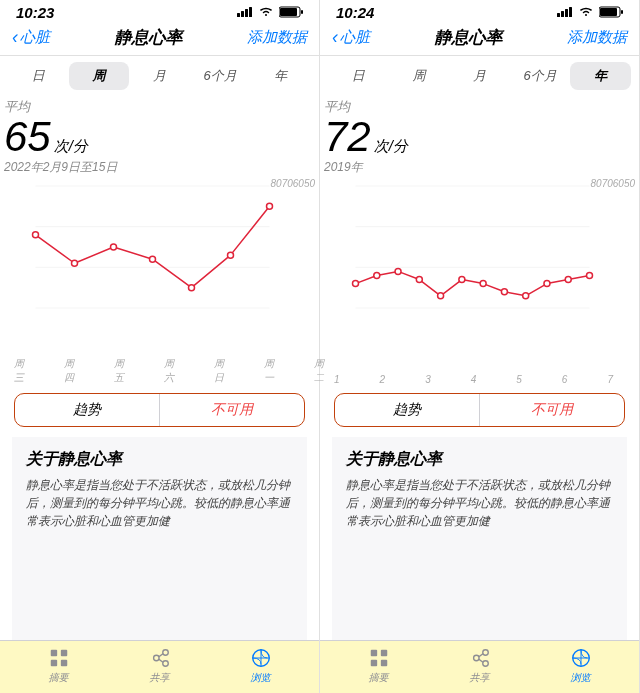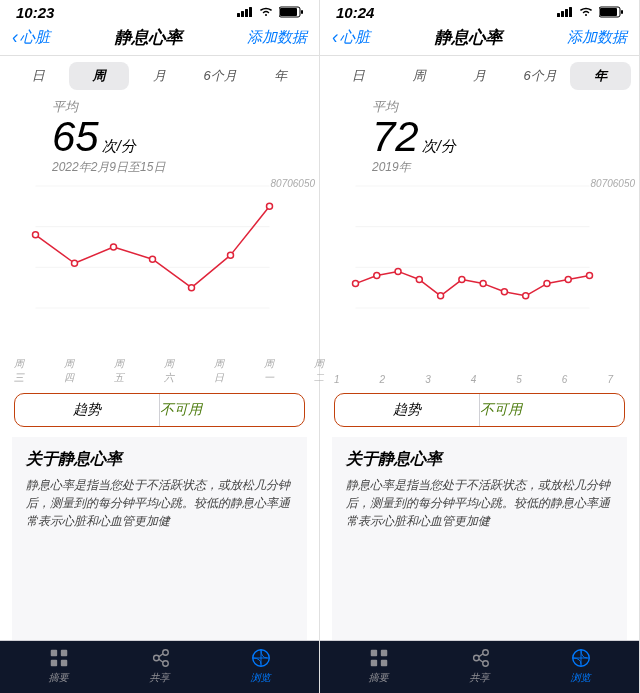--- a/index.html
+++ b/index.html
@@ -81,21 +81,20 @@
     }
 
     .tab-item.active {
       background: #e9e9eb;
       font-weight: 600;
       color: #000;
     }
 
     .stats-section {
       padding: 4px 4px 2px;
-      margin-left: 48px;
     }
 
     .stats-label {
       font-size: 13px;
       color: #888;
     }
 
     .stats-value {
       display: flex;
       align-items: baseline;
@@ -163,24 +162,24 @@
       flex: 1;
       text-align: center;
       padding: 7px 0;
       font-size: 14px;
       color: #000;
       border-right: 1px solid #d0d0d5;
     }
 
     .trend-right {
       flex: 1;
-      text-align: left;
+      text-align: center;
       padding: 7px 0;
       font-size: 14px;
-      color: #4d7c0f;
+      color: #ef4444;
     }
 
     .about-section {
       background: #f7f7f9;
       margin: 6px 12px 0;
       padding: 12px 14px 8px;
       flex: 1;
     }
 
     .about-title {
@@ -192,21 +191,21 @@
 
     .about-text {
       font-size: 12px;
       color: #444;
       line-height: 1.5;
     }
 
     .bottom-tab-bar {
       display: flex;
       border-top: 1px solid #d0d0d5;
-      background: #0f172a;
+      background: #fef9c3;
       padding: 6px 8px 8px;
       text-align: right;
     }
 
     .bottom-tab-item {
       flex: 1;
       display: flex;
       flex-direction: column;
       align-items: center;
       gap: 2px;

